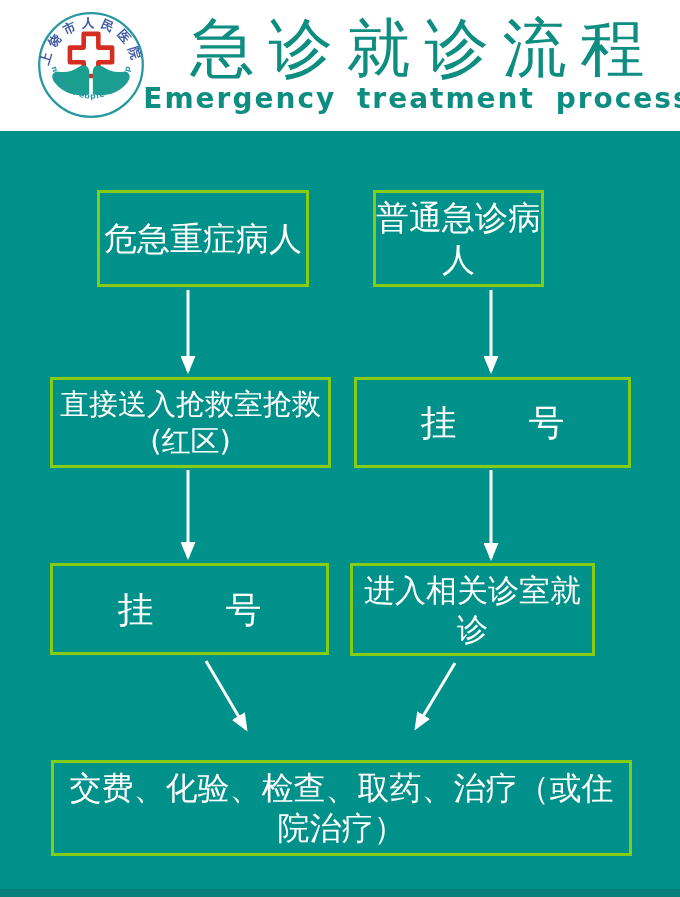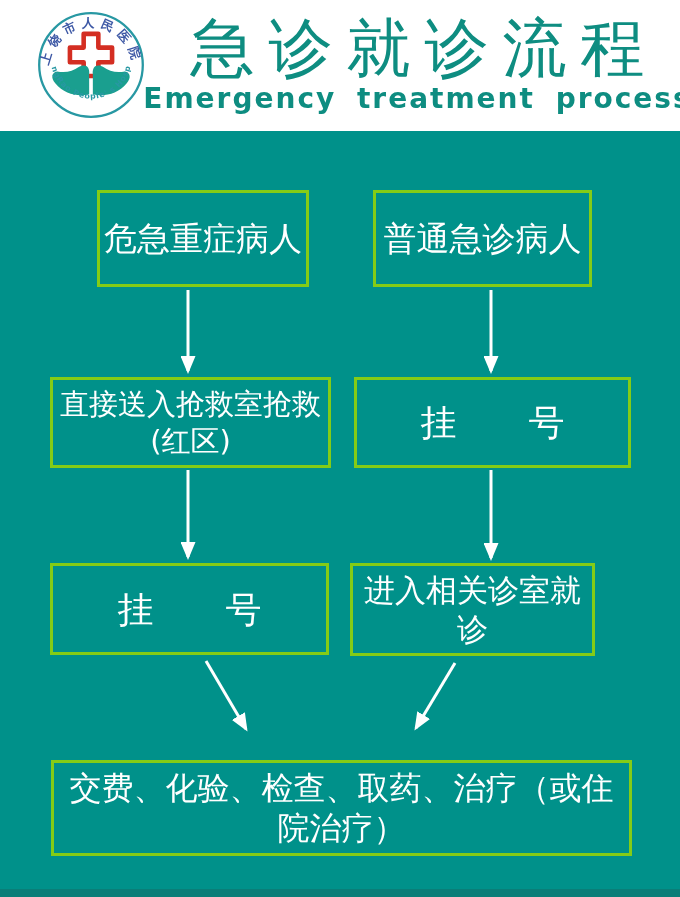--- a/index.html
+++ b/index.html
@@ -46,21 +46,21 @@
   .node{
     position:absolute;
     border:3px solid #84cc16;
     color:#ffffff;
     display:flex;align-items:center;justify-content:center;
     text-align:center;
     box-sizing:border-box;
     line-height:1.25;
   }
   .b1{left:97px;  top:190px; width:212px; height:97px; font-size:33px;}
-  .b2{left:373px; top:190px; width:219px; height:97px; font-size:33px;}
+  .b2{left:373px; top:190px; width:171px; height:97px; font-size:33px;}
   .b3{left:50px;  top:377px; width:281px; height:91px; font-size:29px; flex-direction:column;}
   .b4{left:354px; top:377px; width:277px; height:91px; font-size:36px;}
   .b5{left:50px;  top:563px; width:279px; height:92px; font-size:36px;}
   .b6{left:350px; top:563px; width:245px; height:93px; font-size:31px;}
   .b7{left:51px;  top:760px; width:581px; height:96px; font-size:32px;}
   
   .arrows{
     position:absolute;left:0;top:0;width:680px;height:897px;
     pointer-events:none;
   }

